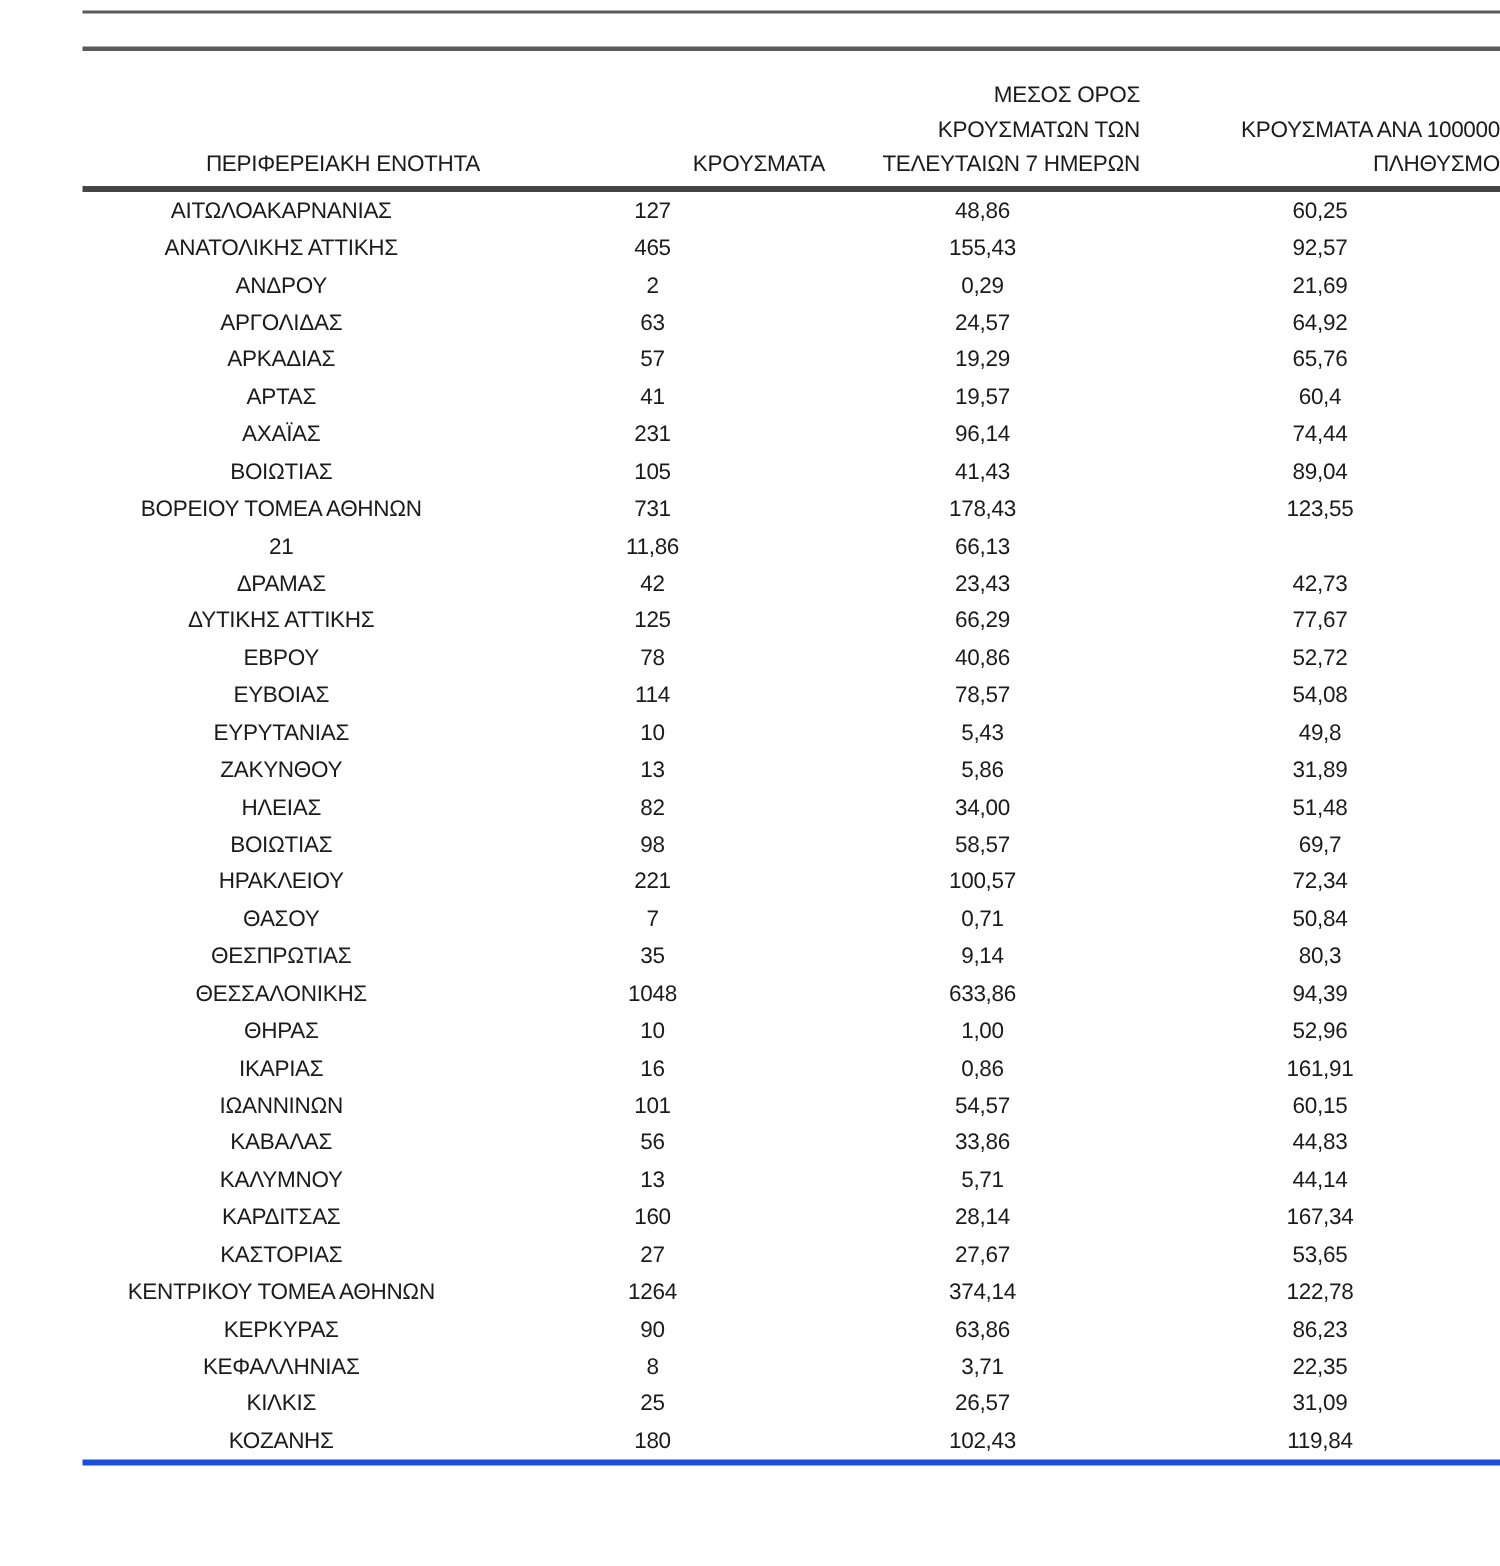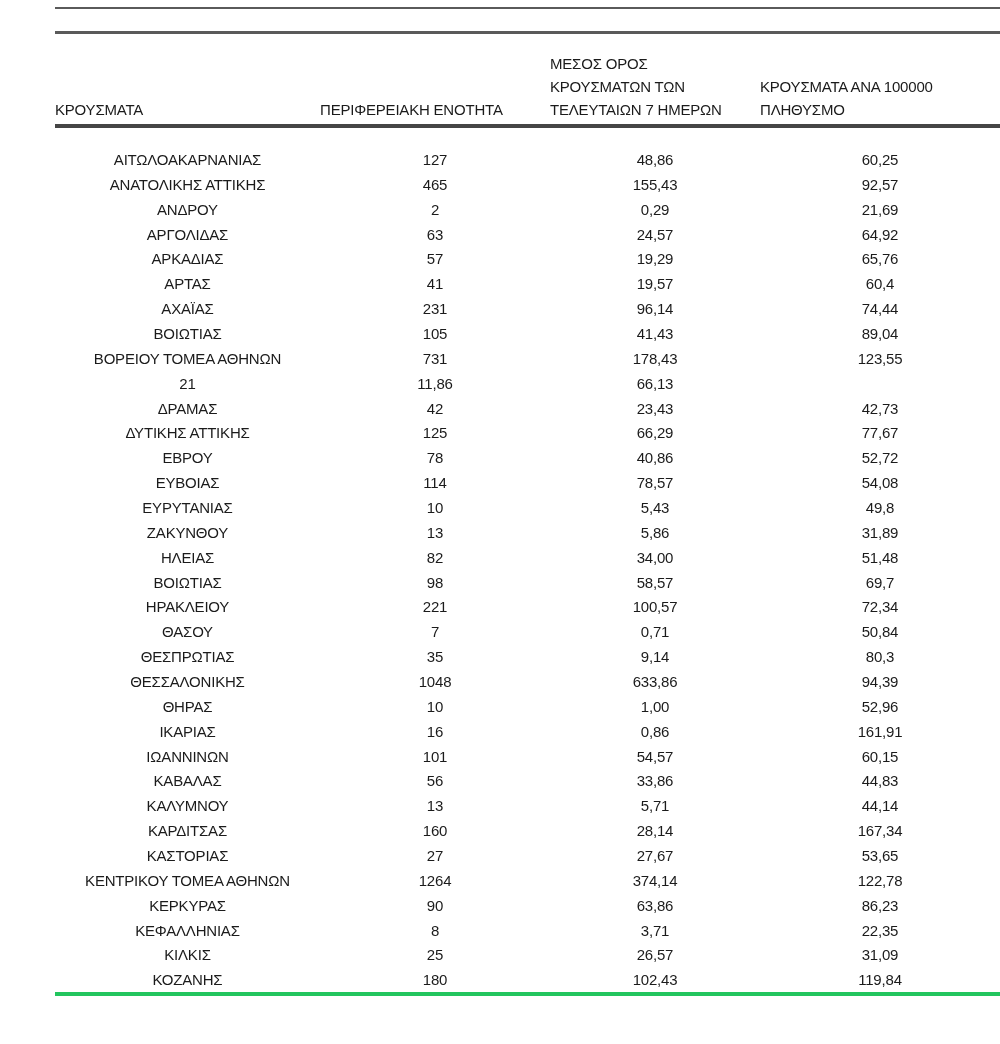--- a/index.html
+++ b/index.html
@@ -34,29 +34,28 @@
   .thead {
     display: grid;
     grid-template-columns: 265px 230px 210px minmax(0, 1fr);
     align-items: end;
     height: 86px;
     padding-bottom: 3px;
     border-bottom: 4px solid #454545;
     box-sizing: content-box;
   }
   .th {
-    text-align: left;
+    text-align: right;
     font-size: 15px;
     line-height: 23px;
     letter-spacing: -0.2px;
     white-space: pre-line;
   }
   .tbody {
-    border-bottom: 4px solid #22c55e;
-    margin-top: 19px;
+    border-bottom: 4px solid #1d4ed8;
   }
   .row {
     display: grid;
     grid-template-columns: 265px 230px 210px minmax(0, 1fr);
     align-items: center;
     height: 24.86px;
   }
   .cell {
     text-align: center;
     font-size: 15px;
@@ -67,22 +66,22 @@
 </head>
 <body>
 
 <div class="page">
 
   <div class="rule rule-top-1"></div>
   <div class="rule rule-top-2"></div>
 
   <div class="table">
     <div class="thead">
+      <div class="th">ΠΕΡΙΦΕΡΕΙΑΚΗ ΕΝΟΤΗΤΑ</div>
       <div class="th">ΚΡΟΥΣΜΑΤΑ</div>
-      <div class="th">ΠΕΡΙΦΕΡΕΙΑΚΗ ΕΝΟΤΗΤΑ</div>
       <div class="th">ΜΕΣΟΣ ΟΡΟΣ
 ΚΡΟΥΣΜΑΤΩΝ ΤΩΝ
 ΤΕΛΕΥΤΑΙΩΝ 7 ΗΜΕΡΩΝ</div>
       <div class="th">ΚΡΟΥΣΜΑΤΑ ΑΝΑ 100000
 ΠΛΗΘΥΣΜΟ</div>
     </div>
     <div class="tbody">
         <div class="row">
           <div class="cell">ΑΙΤΩΛΟΑΚΑΡΝΑΝΙΑΣ</div>
           <div class="cell">127</div>

